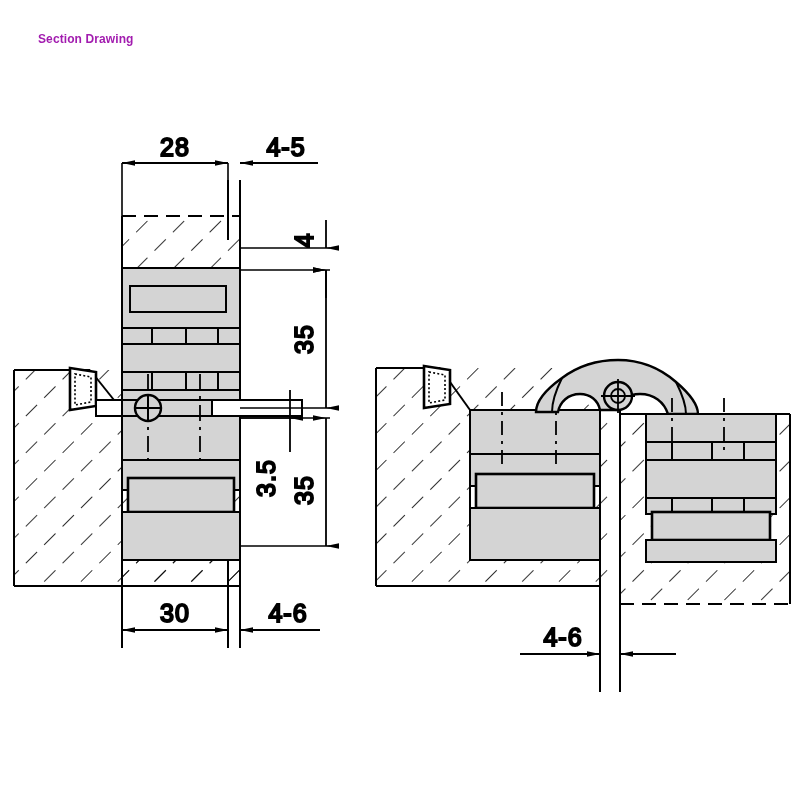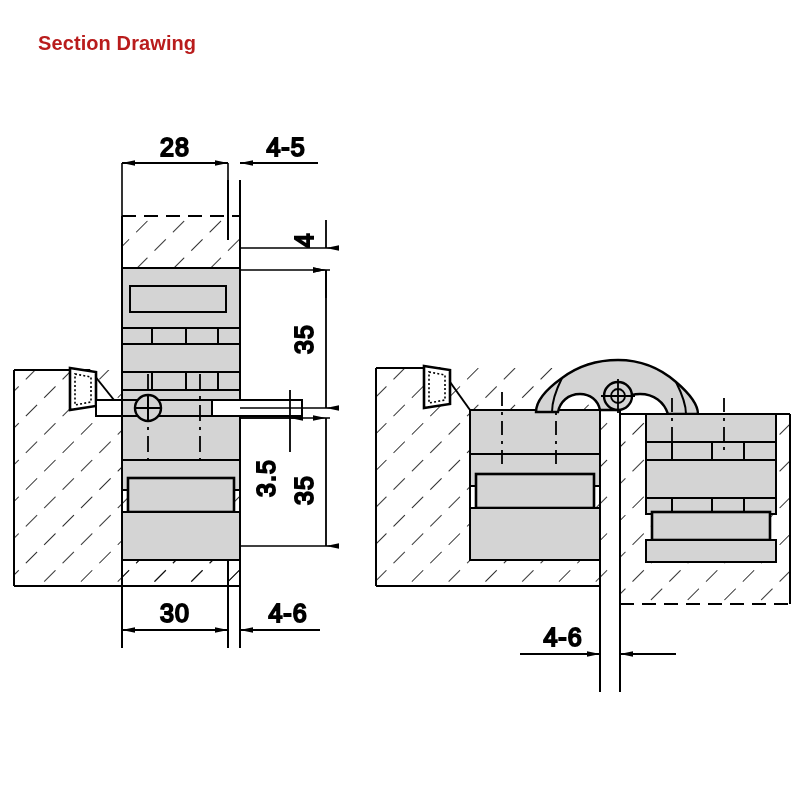--- a/index.html
+++ b/index.html
@@ -11,23 +11,23 @@
     width: 800px;
     height: 800px;
     font-family: "Liberation Sans", sans-serif;
     overflow: hidden;
     position: relative;
   }
   #page-title {
     position: absolute;
     left: 38px;
     top: 32px;
-    font-size: 20px;
+    font-size: 12px;
     font-weight: bold;
-    color: #b91c1c;
+    color: #a21caf;
     letter-spacing: 0.1px;
   }
   #drawing-canvas {
     position: absolute;
     left: 0;
     top: 0;
     width: 800px;
     height: 800px;
   }
   text.dim {

